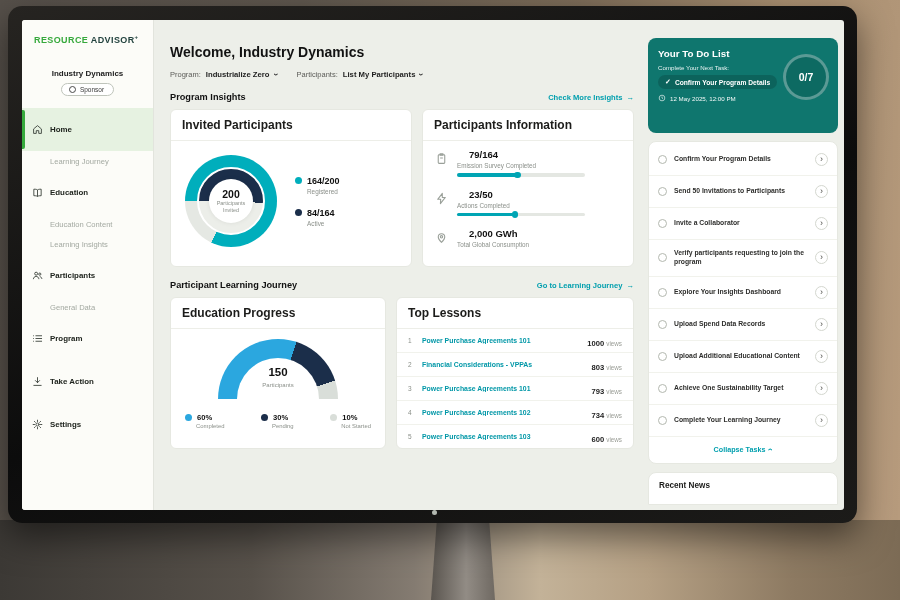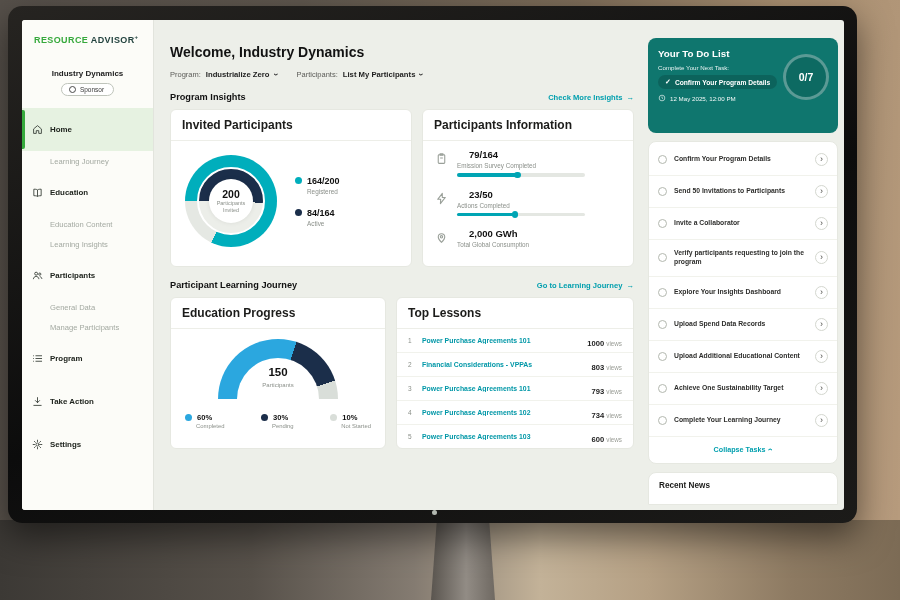--- a/index.html
+++ b/index.html
@@ -176,23 +176,20 @@
                 <path d="M3 20c0-3.3 2.7-6 6-6s6 2.7 6 6"></path>
                 <circle cx="17" cy="9" r="2.4"></circle>
                 <path d="M21.5 19.5c0-2.6-1.8-4.6-4.5-4.9"></path>
               </svg>
             </span>
           <span>Participants</span>
         </div>
         <div class="item sub">
           <span>General Data</span>
         </div>
-        <div class="item sub">
-          <span>Manage Participants</span>
-        </div>
         <div class="item">
           <span class="nav-icon">
               <svg viewBox="0 0 24 24" fill="none" stroke="currentColor" stroke-width="2" stroke-linecap="round">
                 <path d="M8.5 6H21M8.5 12H21M8.5 18H21M3.5 6h.01M3.5 12h.01M3.5 18h.01"></path>
               </svg>
             </span>
           <span>Program</span>
         </div>
         <div class="item">
           <span class="nav-icon">

